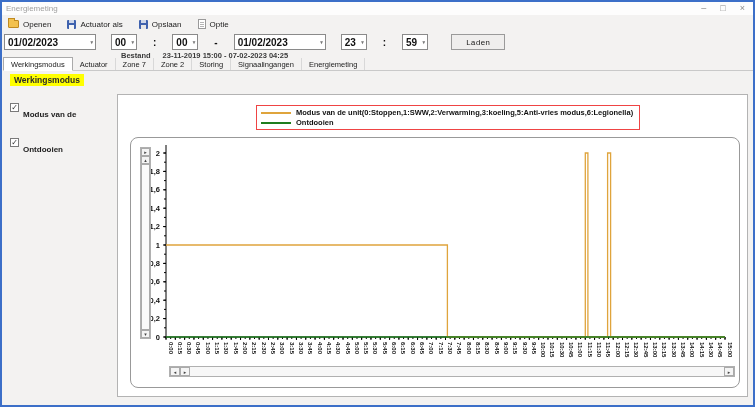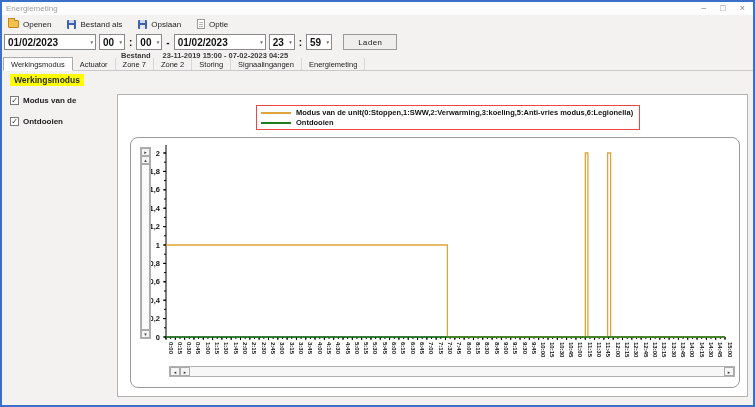--- a/index.html
+++ b/index.html
@@ -17,41 +17,41 @@
   .icon { display:inline-block; }
   .icon-folder { width:11px; height:8px; background:#f2c14e; border:1px solid #c08a20; border-radius:1px; position:relative; }
   .icon-folder:before { content:""; position:absolute; left:-1px; top:-3px; width:5px; height:2px; background:#f2c14e; border:1px solid #c08a20; border-bottom:none; }
   .icon-disk { width:9px; height:9px; background:#3f62ae; border-radius:1px; position:relative; }
   .icon-disk:before { content:""; position:absolute; left:2px; bottom:0; width:5px; height:4px; background:#e8e8e8; }
   .icon-disk:after { content:""; position:absolute; left:2px; top:0; width:5px; height:3px; background:#cfd8ea; }
   .icon-disk.small-star:before { background:#f5f5f5; }
   .icon-page { width:8px; height:10px; background:#fff; border:1px solid #9a9a9a; position:relative; }
   .icon-page:before { content:""; position:absolute; left:1px; top:2px; width:4px; height:1px; background:#b5b5b5; box-shadow:0 2px 0 #b5b5b5, 0 4px 0 #b5b5b5; }
 
-  .filter-row { position:absolute; left:0; top:31px; width:751px; height:18px; background:#f3f2f1; display:flex; align-items:center; gap:3px; padding-left:2px; }
+  .filter-row { position:absolute; left:0; top:31px; width:751px; height:18px; background:#f3f2f1; display:flex; align-items:center; gap:15px; padding-left:2px; }
   .combo { height:16px; background:#fff; border:1px solid #8a8a8a; display:flex; align-items:center; justify-content:space-between; padding:0 2px 0 3px; font-size:10px; font-weight:bold; color:#111; cursor:default; }
   .combo .arr { font-size:5px; color:#777; margin-left:2px; }
   .combo.date { width:92px; }
   .combo.time { width:26px; }
   .sep { font-size:10px; font-weight:bold; color:#111; padding:0 1px; }
   .btn { height:16px; background:#efeeed; border:1px solid #9a9a9a; font-size:8px; color:#222; padding:0 14px; display:flex; align-items:center; justify-content:center; cursor:default; font-family:Liberation Mono, monospace; }
   .return-btn { position:absolute; right:10px; top:0px; height:16px; padding:0 10px;margin-top:44px; }
 
   .bestand-row { position:absolute; left:0; top:49px; width:751px; height:8px; font-size:7.5px; font-weight:bold; color:#3a3a3a; padding-left:119px; display:flex; gap:12px; }
 
   .tabs { position:absolute; left:1px; top:57px; width:750px; height:12px; display:flex; align-items:flex-end; background:#f3f2f1; border-bottom:1px solid #c9c9c9; }
   .tab { font-size:7.5px; color:#222; padding:2px 7px 1px 7px; border-right:1px solid #d8d8d8; cursor:default; }
   .tab.selected { background:#fff; border:1px solid #aaa; border-bottom:1px solid #fff; margin-bottom:-1px; }
 
   .content { position:absolute; left:0; top:69px; width:751px; height:334px; background:#f3f2f1; }
   .section-title { position:absolute; left:8px; top:3px; background:#ffff00; font-size:8.5px; font-weight:bold; color:#2a2a2a; padding:1px 4px; }
   .checks { position:absolute; left:8px; top:25px; display:flex; flex-direction:column; gap:12px; }
   .check-row { display:flex; align-items:center; gap:4px; cursor:default; }
   .checkbox { width:9px; height:9px; background:#fff; border:1px solid #7a7a7a; font-size:8px; line-height:8px; color:#333; text-align:center; }
-  .check-label { font-size:8px; font-weight:bold; color:#1d1d1d; }
+  .check-label { font-size:8px; font-weight:bold; color:#1d1d1d;margin-top:14px; }
 
   .outer-panel { position:absolute; left:115px; top:23px; width:631px; height:303px; background:#fff; border:1px solid #b3b3b3; }
   .legend { position:absolute; left:138px; top:10px; background:#fff; border:1px solid #ef4444; padding:2px 6px 2px 4px; display:flex; flex-direction:column; gap:1px; }
   .legend-row { display:flex; align-items:center; gap:5px; white-space:nowrap; }
   .legend-swatch { width:30px; height:2px; }
   .legend-text { font-size:7.5px; font-weight:bold; color:#111; }
 
   .inner-panel { position:absolute; left:12px; top:42px; width:610px; height:251px; background:#fff; border:1px solid #999; border-radius:8px; }
   .chart-svg { position:absolute; left:0; top:0; }
 
@@ -76,21 +76,21 @@
     </div>
   </div>
 
   <div class="toolbar">
       <div class="tool-btn">
         <span class="icon icon-folder"></span>
         <span>Openen</span>
       </div>
       <div class="tool-btn">
         <span class="icon icon-disk small-star"></span>
-        <span>Bestand als</span>
+        <span>Actuator als</span>
       </div>
       <div class="tool-btn">
         <span class="icon icon-disk"></span>
         <span>Opslaan</span>
       </div>
       <div class="tool-btn">
         <span class="icon icon-page"></span>
         <span>Optie</span>
       </div>
     </div>

